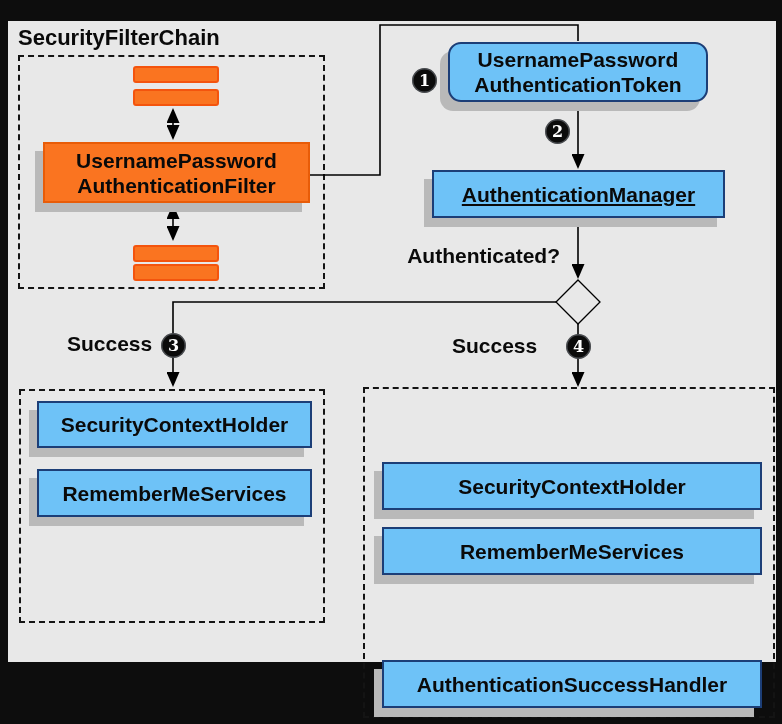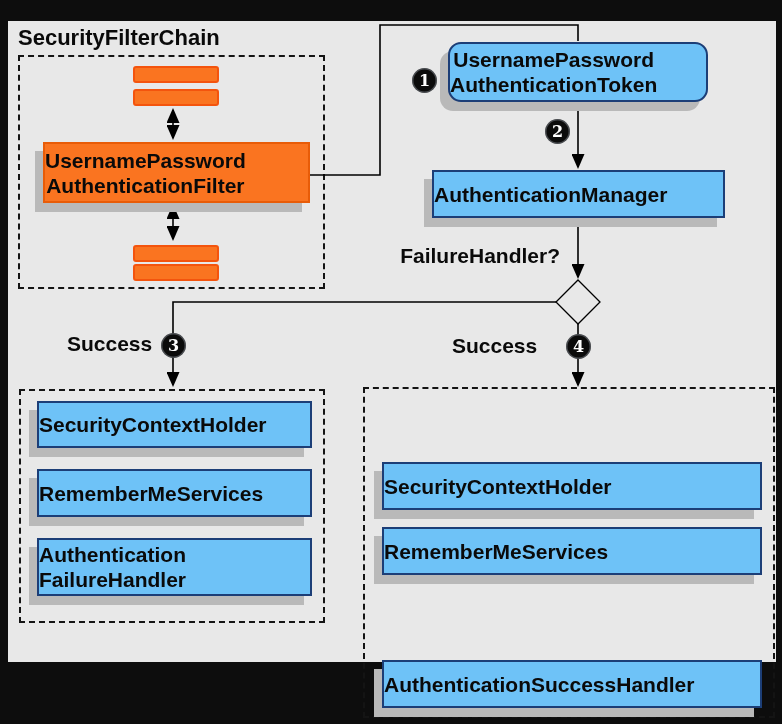--- a/index.html
+++ b/index.html
@@ -15,21 +15,21 @@
     background: var(--background, #e8e8e8);
   }
   .dotted {
     position: absolute; border: 2px dashed #141414; background: transparent;
   }
   .label {
     position: absolute; font-size: 21px; font-weight: bold; white-space: nowrap;
   }
   .title { font-size: 22px; }
   .node {
-    position: absolute; display: flex; align-items: center; 
+    position: absolute; display: flex; align-items: center; justify-content: center;
     border: 2px solid; box-shadow: -8px 9px 0 var(--shadow, #b9b9b9);
   }
   .node span {
     font-size: 21px; font-weight: bold; text-align: center;
     white-space: pre-line; line-height: 25px;
   }
   .blue  { background: var(--blue-fill, #6ec2f7);  border-color: var(--blue-border, #1c3e77); }
   .orange{ background: var(--orange-fill, #fa7420); border-color: var(--orange-border, #e85c08); }
   .rounded { border-radius: 13px; }
   .bar {
@@ -83,43 +83,39 @@
     </div>
 
     <div class="bar z3" style="left:125px; top:224px;"></div>
     <div class="bar z3" style="left:125px; top:243px;"></div>
 
     <div class="node blue rounded z3" style="left:440px; top:21px; width:260px; height:60px;">
       <span>UsernamePassword
 AuthenticationToken</span>
     </div>
 
-    <div class="node blue z3" style="left:424px; top:149px; width:293px; height:48px;">
+    <div class="node blue z3" style="left:424px; top:149px; width:293px; height:48px;text-decoration:underline;">
       <span>AuthenticationManager</span>
     </div>
 
-    <div class="label z3" style="left:340px; top:223px; width:212px; text-align:right;">FailureHandler?</div>
+    <div class="label z3" style="left:340px; top:223px; width:212px; text-align:right;">Authenticated?</div>
 
     <div class="label z3" style="left:59px; top:311px;">Success</div>
     <div class="label z3" style="left:444px; top:313px;">Success</div>
 
     <div class="badge z4" style="left:404px; top:47px;">1</div>
     <div class="badge z4" style="left:537px; top:98px;">2</div>
     <div class="badge z4" style="left:153px; top:312px;">3</div>
     <div class="badge z4" style="left:558px; top:313px;">4</div>
 
     <div class="node blue z3" style="left:29px; top:380px; width:275px; height:47px;">
       <span>SecurityContextHolder</span>
     </div>
     <div class="node blue z3" style="left:29px; top:448px; width:275px; height:48px;">
       <span>RememberMeServices</span>
-    </div>
-    <div class="node blue z3" style="left:29px; top:517px; width:275px; height:58px;">
-      <span>Authentication
-FailureHandler</span>
     </div>
 
     <div class="node blue z3" style="left:374px; top:441px; width:380px; height:48px;">
       <span>SecurityContextHolder</span>
     </div>
     <div class="node blue z3" style="left:374px; top:506px; width:380px; height:48px;">
       <span>RememberMeServices</span>
     </div>
     <div class="node blue z3" style="left:374px; top:639px; width:380px; height:48px;">
       <span>AuthenticationSuccessHandler</span>

